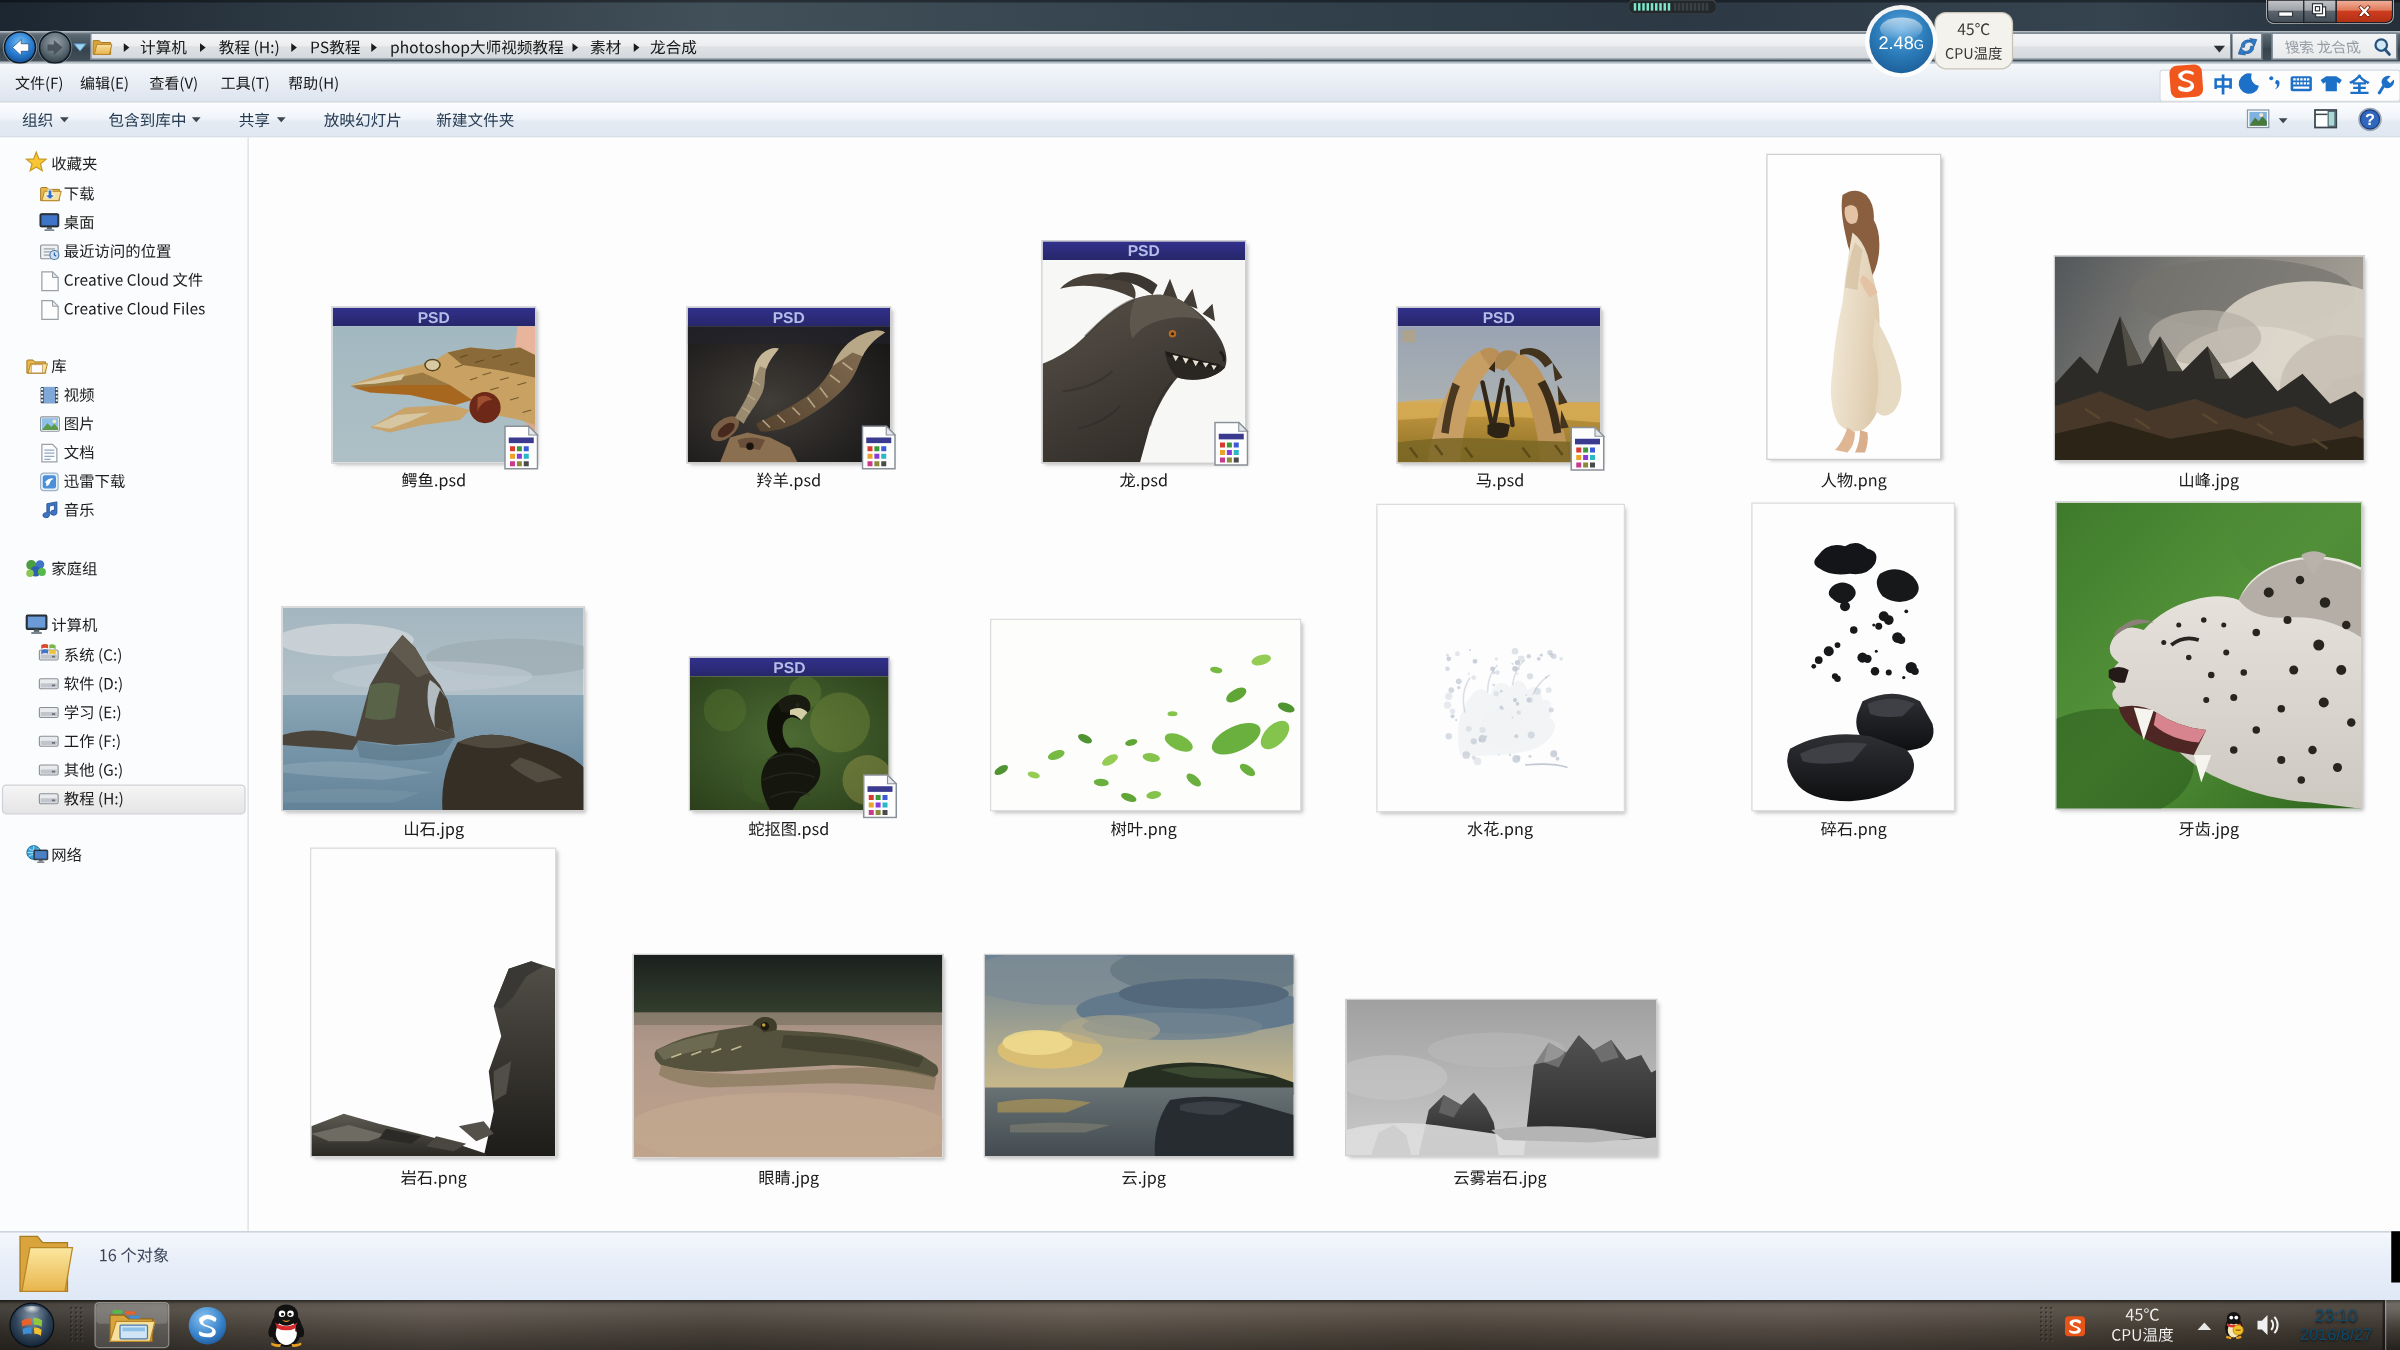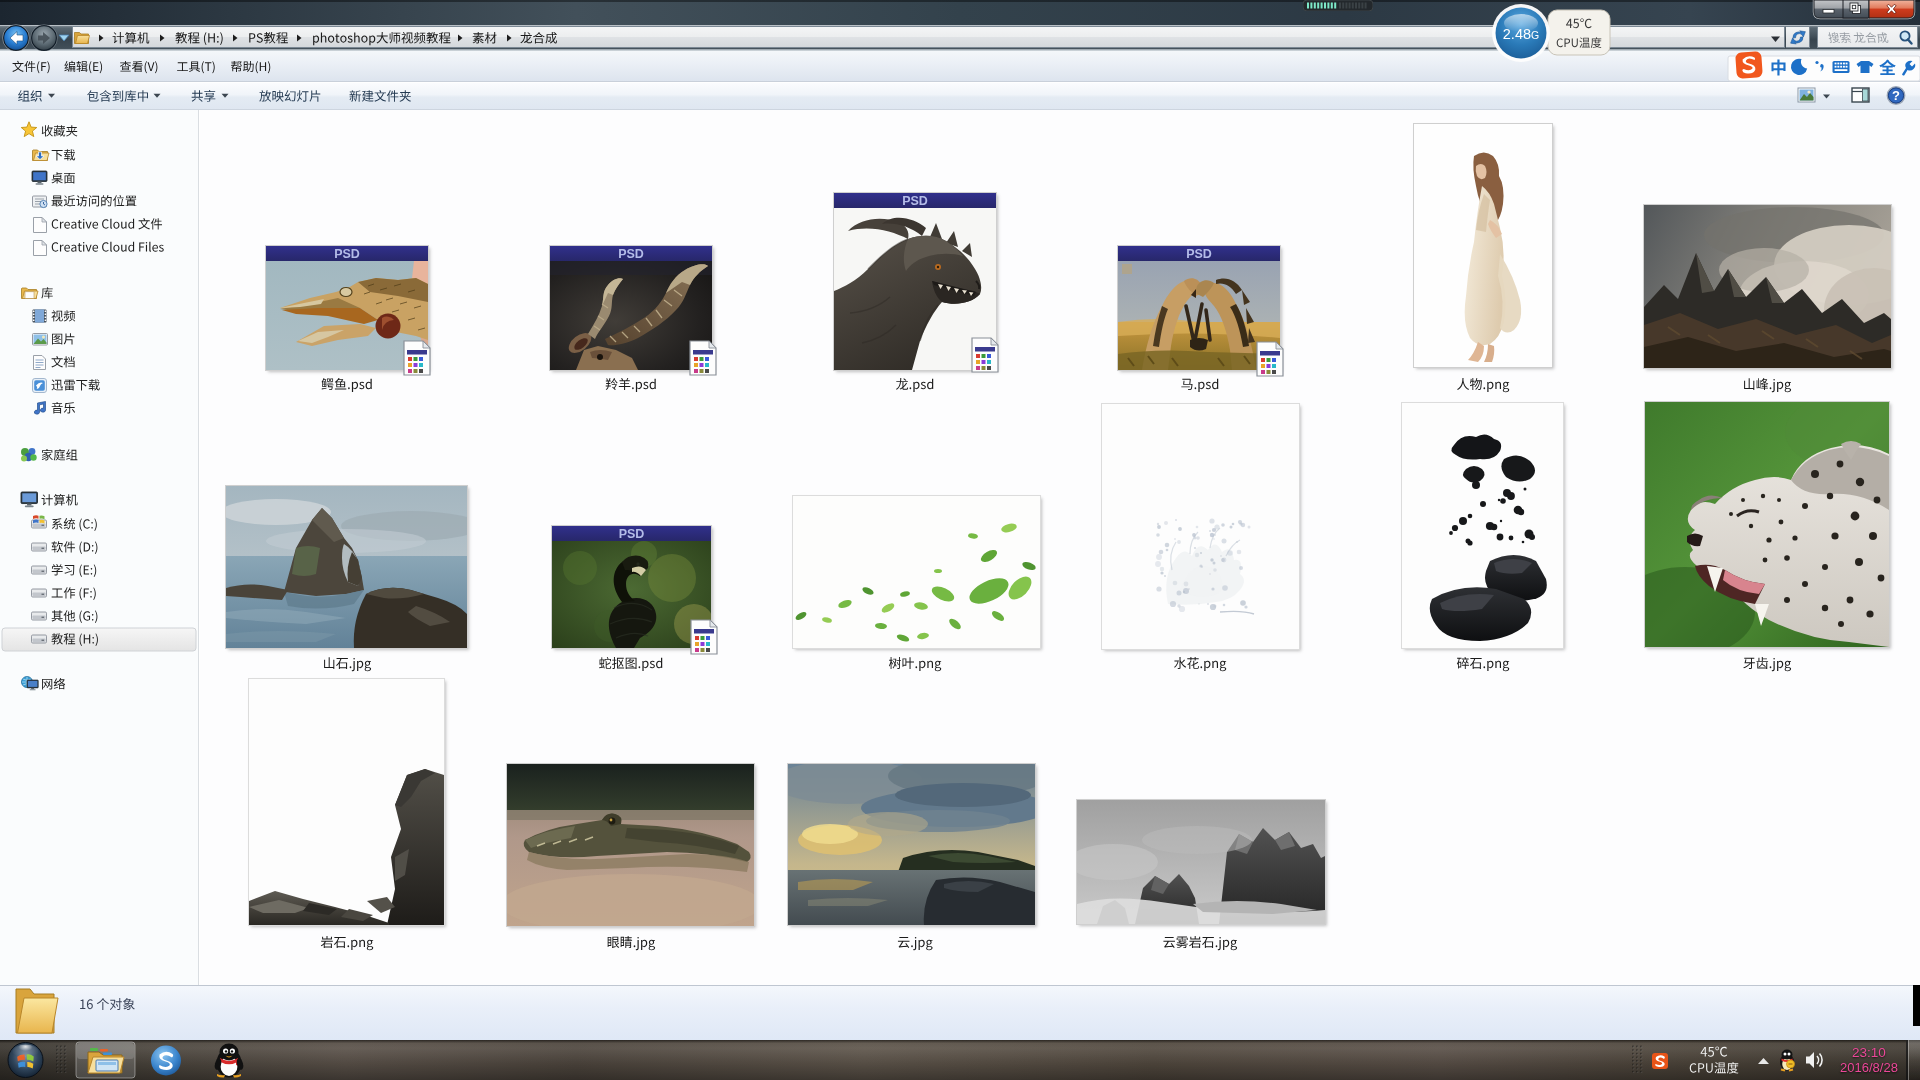--- a/index.html
+++ b/index.html
@@ -1527,21 +1527,21 @@
 <path d="M-5.5 -1.5 Q0 1.5 5.5 -1.5 L5.5 0.5 Q0 3.5 -5.5 0.5 Z" fill="#e03030"></path>
 <circle cx="3.5" cy="4" r="4" fill="#f2c028" stroke="#c89018" stroke-width="0.8"></circle>
 <path d="M1.5 4 L5.5 4" stroke="#8a5a10" stroke-width="1"></path>
 <path d="M-6 9.5 L-2 10.5 M6 9.5 L2 10.5" stroke="#e8a020" stroke-width="2"></path>
 </g>
       <g transform="translate(182,20)" fill="#f0f0f0">
 <path d="M-6 -3.5 L-2.5 -3.5 L2 -8 L2 8 L-2.5 3.5 L-6 3.5 Z"></path>
 <path d="M5 -4 A 6 6 0 0 1 5 4 M7.5 -6.5 A 9.5 9.5 0 0 1 7.5 6.5" stroke="#f0f0f0" stroke-width="1.6" fill="none"></path>
 </g>
     </svg>
-<div class="abs" style="left:1833px;top:1045px;width:72px;height:32px;color:#ec4899;font-size:13.5px;text-align:center;line-height:15px;text-shadow:0 1px 2px rgba(0,0,0,0.7)">23:10<br><span style="font-size:13px">2016/8/28</span></div>
+<div class="abs" style="left:1833px;top:1045px;width:72px;height:32px;color:#0c4a6e;font-size:13.5px;text-align:center;line-height:15px;text-shadow:0 1px 2px rgba(0,0,0,0.7)">23:10<br><span style="font-size:13px">2016/8/27</span></div>
 <div class="abs" style="left:1906px;top:1040px;width:14px;height:40px;border-left:2px solid rgba(20,20,20,0.8);box-shadow:inset 1px 0 0 rgba(255,255,255,0.35);background:linear-gradient(180deg,rgba(255,255,255,0.22),rgba(255,255,255,0.05) 50%,rgba(0,0,0,0.15))"></div>
 <svg class="abs" style="left:1460px;top:2px" width="220" height="60" viewBox="0 0 220 60">
       <defs>
 <radialGradient id="fbb" cx="0.5" cy="0.32" r="0.75">
           <stop offset="0" stop-color="#5aa8e0"></stop>
           <stop offset="0.55" stop-color="#2a7ab8"></stop>
           <stop offset="1" stop-color="#1a5a94"></stop>
         </radialGradient>
 <linearGradient id="fbsh" x1="0" y1="0" x2="0" y2="1">
           <stop offset="0" stop-color="rgba(255,255,255,0.75)"></stop>

